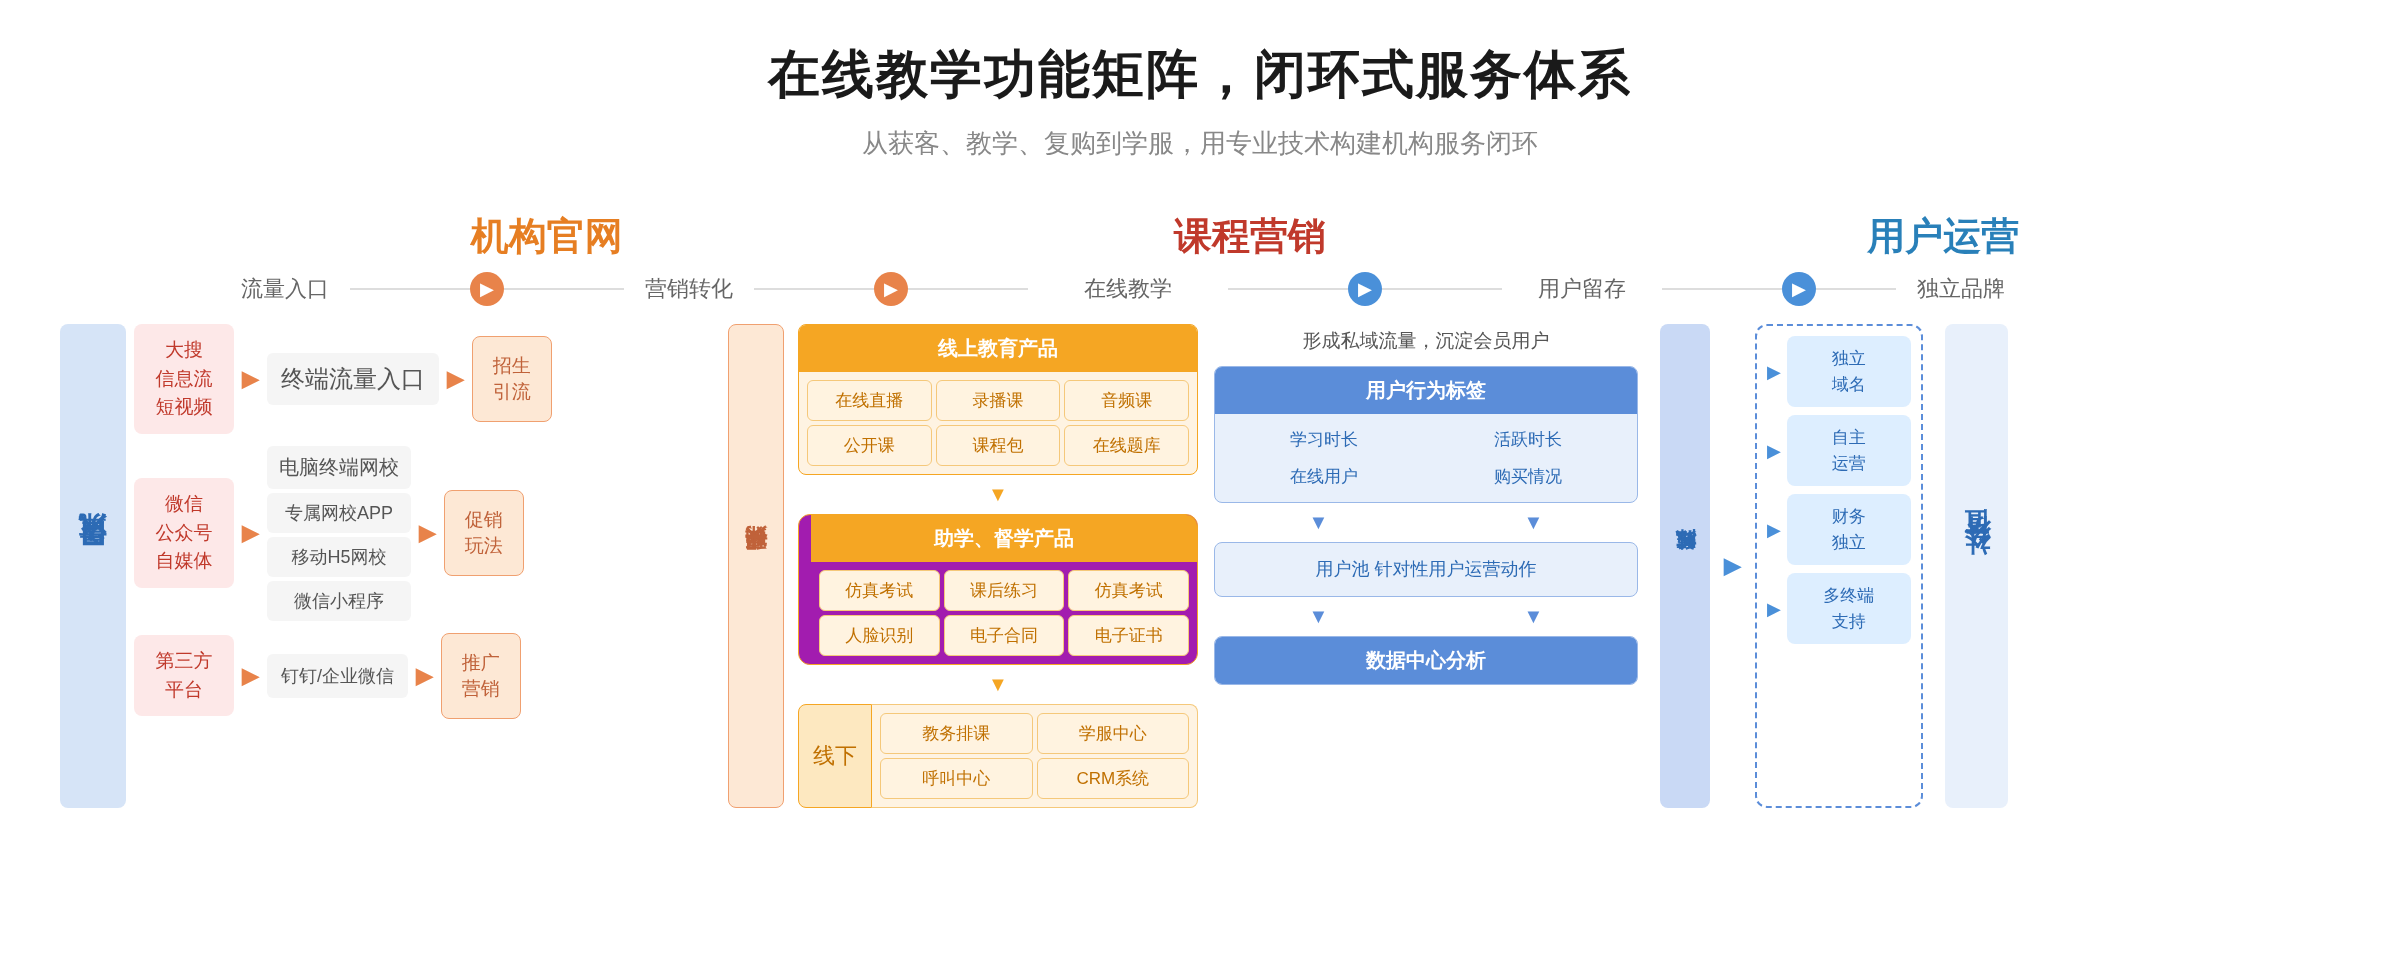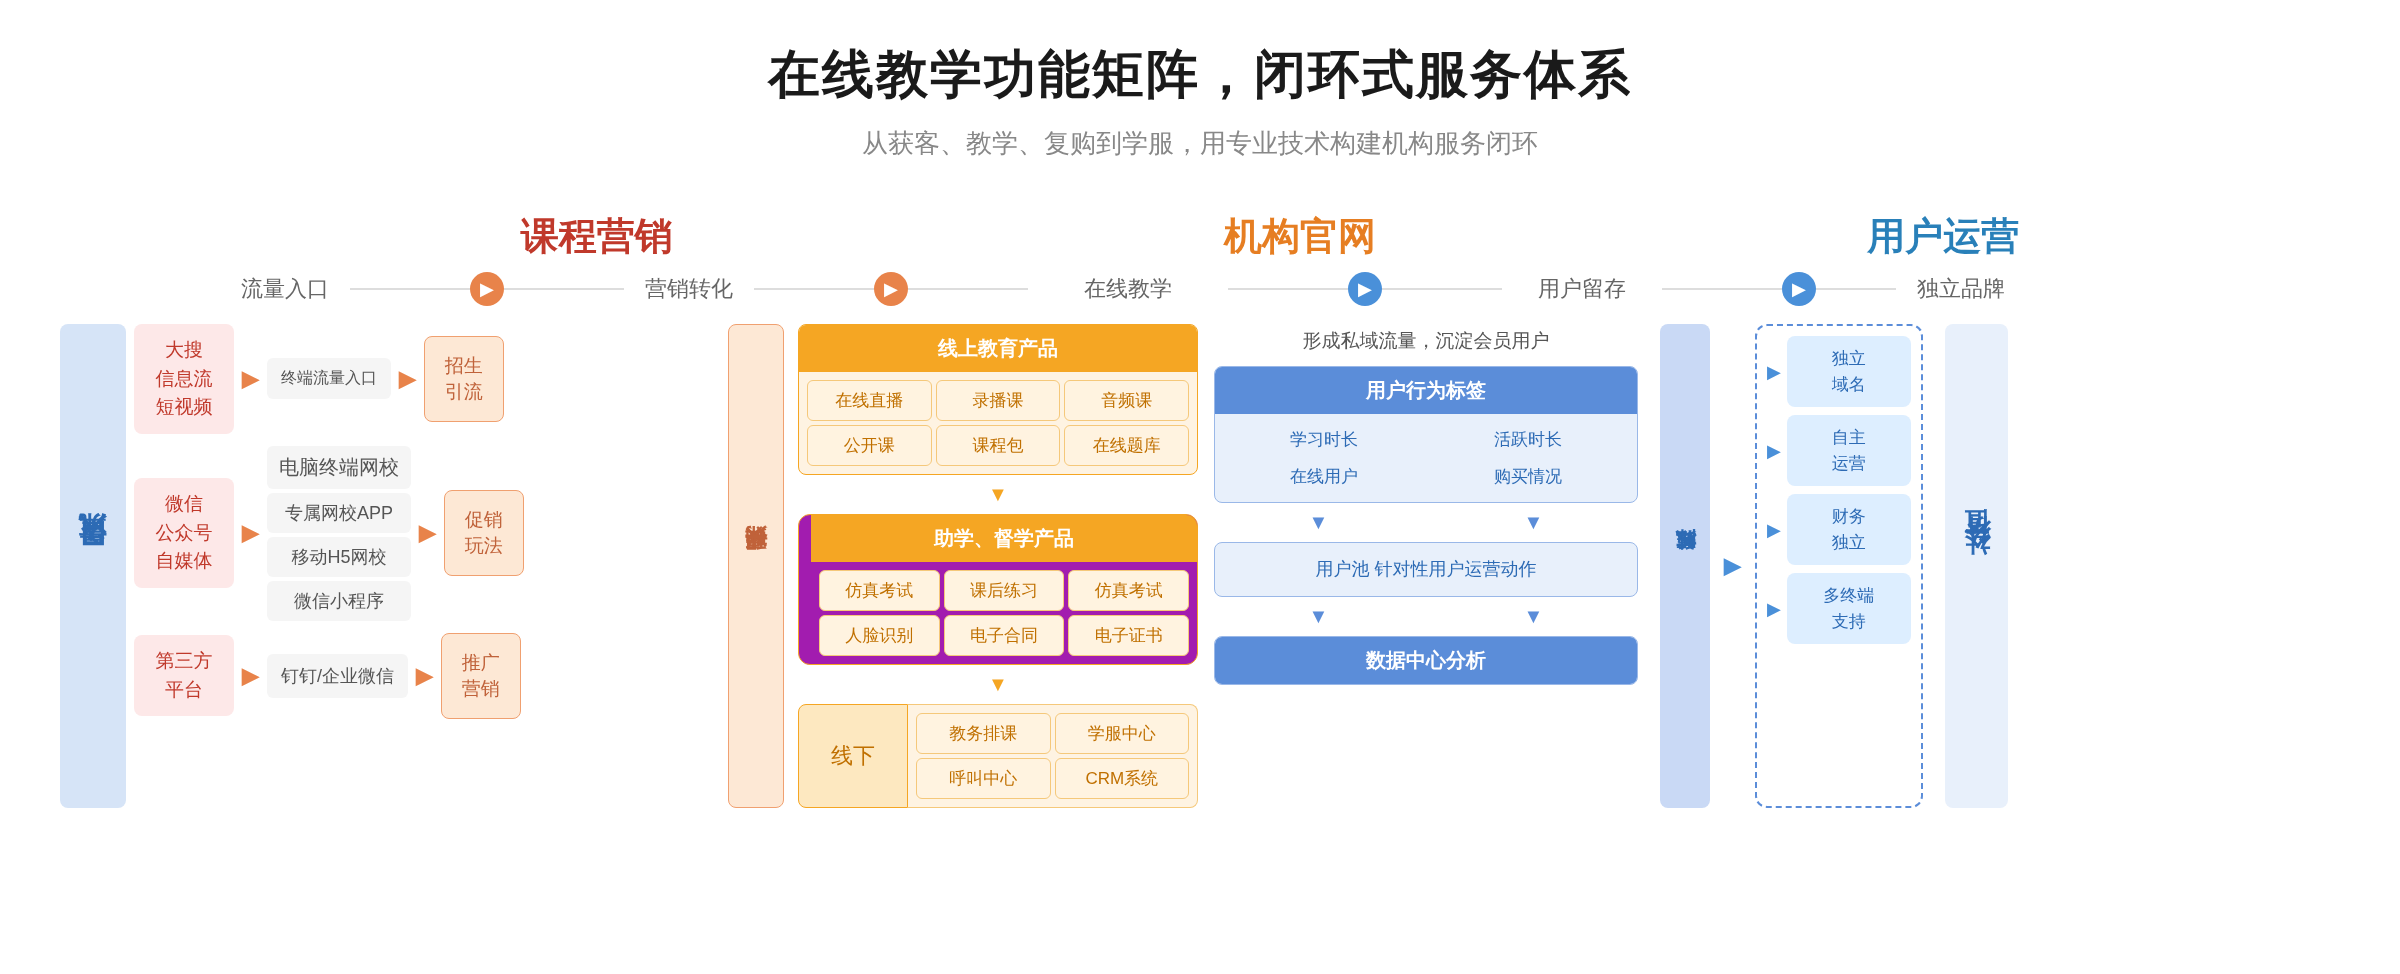--- a/index.html
+++ b/index.html
@@ -31,26 +31,26 @@
   </style>
 </head>
 <body>
 
 <div class="page-wrapper">
 
   <div class="page-title">在线教学功能矩阵，闭环式服务体系</div>
   <div class="page-subtitle">从获客、教学、复购到学服，用专业技术构建机构服务闭环</div>
 
   <div style="display:flex; justify-content:space-around; padding-left:160px; padding-right:80px; margin-bottom:10px;">
+    <div style="width:420px; text-align:center;">
+      <span style="font-size:38px; font-weight:bold; color:#e67e22;">机构官网</span>
+    </div>
     <div style="width:520px; text-align:center;">
       <span style="font-size:38px; font-weight:bold; color:#c0392b;">课程营销</span>
     </div>
-    <div style="width:420px; text-align:center;">
-      <span style="font-size:38px; font-weight:bold; color:#e67e22;">机构官网</span>
-    </div>
     <div style="width:400px; text-align:center;">
       <span style="font-size:38px; font-weight:bold; color:#2980b9;">用户运营</span>
     </div>
   </div>
 
   <div style="display:flex; align-items:center; padding-left:160px; padding-right:80px; margin-bottom:18px; gap:0;">
 
     <div style="font-size:22px; color:#666; width:130px; text-align:center;">流量入口</div>
     <div style="height:2px; background:#ddd; width:120px;"></div>
     <div style="width:34px;height:34px;border-radius:50%;background:#e8834a;display:flex;align-items:center;justify-content:center;color:white;font-size:18px;flex-shrink:0;">▶</div>
@@ -79,21 +79,21 @@
     <div style="writing-mode:vertical-rl;text-orientation:mixed;transform:rotate(180deg);background:#d6e4f7;color:#2d6bb5;font-size:28px;font-weight:bold;padding:20px 14px;text-align:center;border-radius:8px;min-width:60px;display:flex;align-items:center;justify-content:center;flex-shrink:0;">
       流量入口
     </div>
 
     <div style="display:flex; flex-direction:column; gap:12px; flex-shrink:0; width:580px;">
 
       <div style="display:flex; align-items:center; gap:8px;">
         <div style="background:#fde8e8;border-radius:8px;padding:12px 14px;font-size:19px;color:#c0392b;text-align:center;line-height:1.5;min-width:100px;">大搜<br>信息流<br>短视频</div>
         <div style="color:#e8834a;font-size:22px;font-weight:bold;">▶</div>
         <div style="display:flex;flex-direction:column;gap:4px;">
-          <div style="background:#f5f5f5;border-radius:6px;padding:10px 14px;font-size:16px;color:#555;text-align:center;">终端流量入口</div>
+          <div style="background:#f5f5f5;border-radius:6px;padding:10px 14px;font-size:24px;color:#555;text-align:center;">终端流量入口</div>
         </div>
         <div style="color:#e8834a;font-size:22px;font-weight:bold;">▶</div>
         <div style="background:#fde8d5;border:1px solid #f0a070;border-radius:8px;padding:16px 12px;font-size:19px;color:#c0623a;text-align:center;min-width:80px;">招生<br>引流</div>
       </div>
 
       <div style="display:flex; align-items:center; gap:8px;">
         <div style="background:#fde8e8;border-radius:8px;padding:12px 14px;font-size:19px;color:#c0392b;text-align:center;line-height:1.5;min-width:100px;">微信<br>公众号<br>自媒体</div>
         <div style="color:#e8834a;font-size:22px;font-weight:bold;">▶</div>
         <div style="display:flex;flex-direction:column;gap:4px;">
           <div style="background:#f5f5f5;border-radius:6px;padding:8px 12px;font-size:20px;color:#555;text-align:center;">电脑终端网校</div>
@@ -144,21 +144,21 @@
           <div style="background:#fff3e0;border:1px solid #f5c87a;border-radius:6px;padding:8px 4px;font-size:17px;color:#c07000;text-align:center;">仿真考试</div>
           <div style="background:#fff3e0;border:1px solid #f5c87a;border-radius:6px;padding:8px 4px;font-size:17px;color:#c07000;text-align:center;">人脸识别</div>
           <div style="background:#fff3e0;border:1px solid #f5c87a;border-radius:6px;padding:8px 4px;font-size:17px;color:#c07000;text-align:center;">电子合同</div>
           <div style="background:#fff3e0;border:1px solid #f5c87a;border-radius:6px;padding:8px 4px;font-size:17px;color:#c07000;text-align:center;">电子证书</div>
         </div>
       </div>
 
       <div style="text-align:center;font-size:20px;color:#f5a623;">▼</div>
 
       <div style="display:flex;align-items:stretch;gap:0;">
-        <div style="background:#fde8c0;border:1px solid #f5a623;border-radius:8px 0 0 8px;padding:10px 32px;font-size:22px;color:#c07000;display:flex;align-items:center;justify-content:center;min-width:60px;">线下</div>
+        <div style="background:#fde8c0;border:1px solid #f5a623;border-radius:8px 0 0 8px;padding:10px 14px;font-size:22px;color:#c07000;display:flex;align-items:center;justify-content:center;min-width:60px;">线下</div>
         <div style="display:grid;grid-template-columns:1fr 1fr;gap:4px;padding:8px;flex:1;border:1px solid #f5c87a;border-left:none;border-radius:0 8px 8px 0;background:#fef3e2;">
           <div style="background:#fff3e0;border:1px solid #f5c87a;border-radius:6px;padding:8px 4px;font-size:17px;color:#c07000;text-align:center;">教务排课</div>
           <div style="background:#fff3e0;border:1px solid #f5c87a;border-radius:6px;padding:8px 4px;font-size:17px;color:#c07000;text-align:center;">学服中心</div>
           <div style="background:#fff3e0;border:1px solid #f5c87a;border-radius:6px;padding:8px 4px;font-size:17px;color:#c07000;text-align:center;">呼叫中心</div>
           <div style="background:#fff3e0;border:1px solid #f5c87a;border-radius:6px;padding:8px 4px;font-size:17px;color:#c07000;text-align:center;">CRM系统</div>
         </div>
       </div>
     </div>
 
     <div style="display:flex;flex-direction:column;gap:8px;width:440px;flex-shrink:0;padding:0 8px;">

